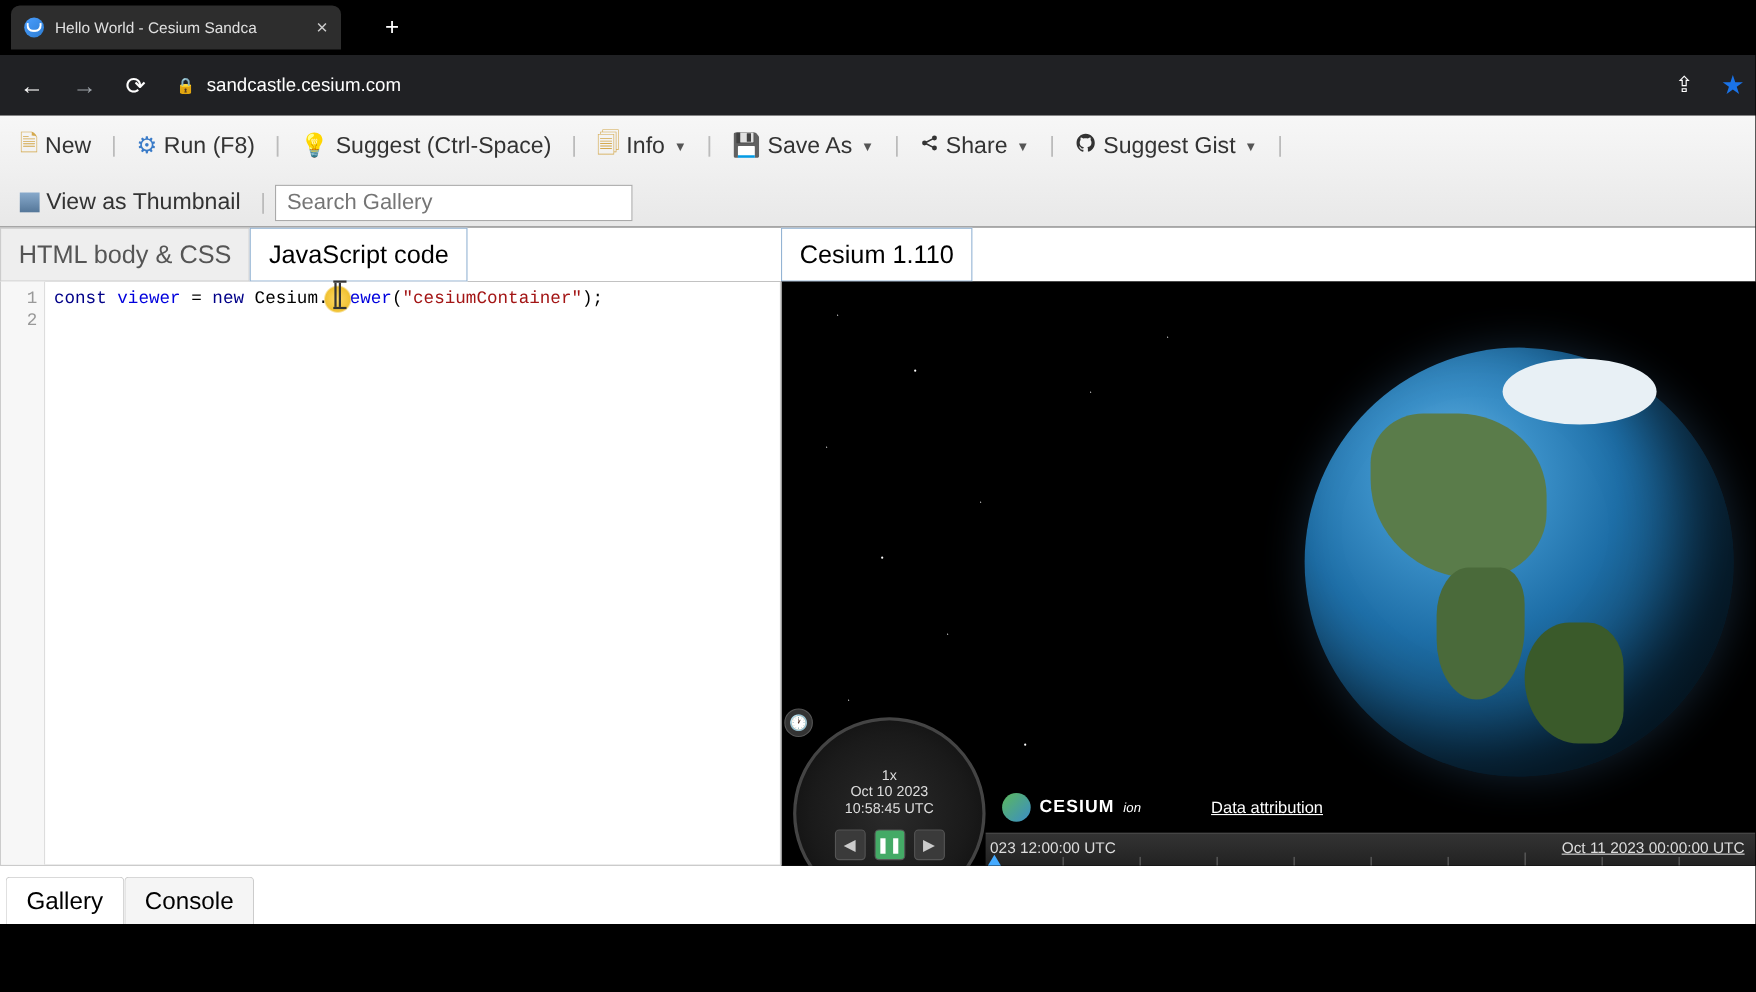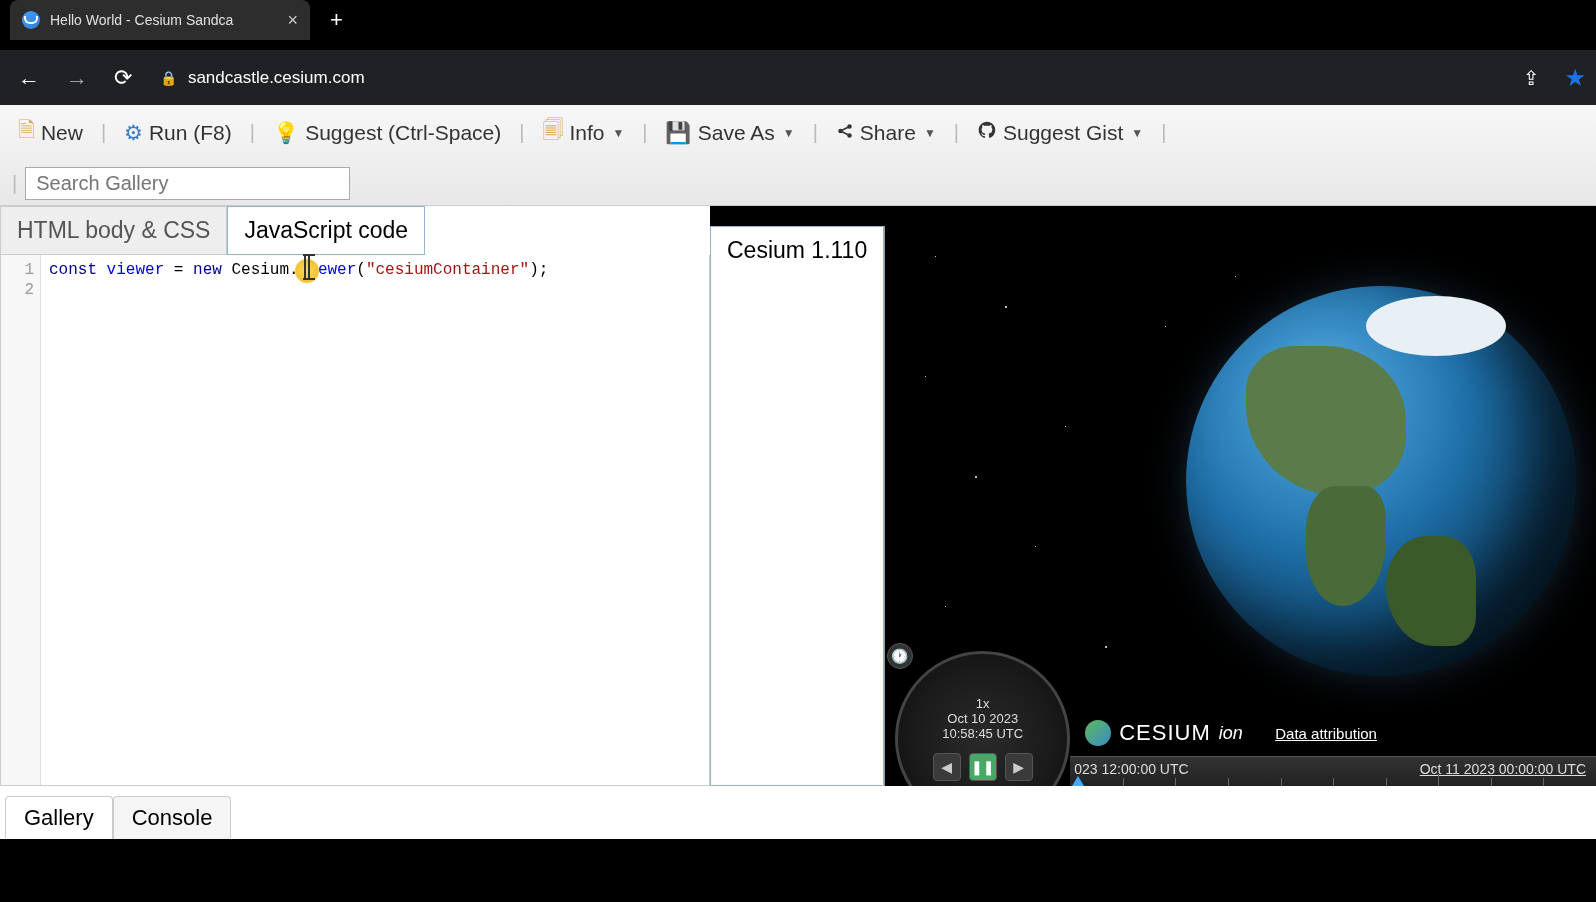--- a/index.html
+++ b/index.html
@@ -1,20 +1,20 @@
 <!DOCTYPE html>
 <html><head>
   <meta charset="utf-8">
   <style>
     * { margin: 0; padding: 0; box-sizing: border-box; }
     body { font-family: Arial, sans-serif; background: #000; width: 1596px; height: 902px; overflow: hidden; }
     
     
     .browser-chrome { background: #000; height: 105px; }
-    .tab-bar { height: 50px; display: flex; align-items: flex-start; padding-left: 10px; }
+    .tab-bar { height: 50px; display: flex; align-items: center; padding-left: 10px; gap: 20px; }
     .tab { background: #2d2d2d; color: #fff; height: 40px; display: flex; align-items: center; padding: 0 12px; border-radius: 8px 8px 0 0; width: 300px; gap: 10px; }
     .tab-favicon { width: 18px; height: 18px; border-radius: 50%; background: linear-gradient(135deg, #4a9eff, #2d7dd2); display: flex; align-items: center; justify-content: center; }
     .tab-favicon::after { content: ''; width: 10px; height: 6px; border: 2px solid #fff; border-top: none; border-radius: 0 0 6px 6px; }
     .tab-title { color: #e0e0e0; font-size: 14px; flex: 1; white-space: nowrap; overflow: hidden; text-overflow: ellipsis; }
     .tab-close { color: #ccc; font-size: 18px; cursor: pointer; }
     .new-tab { color: #fff; font-size: 22px; margin-left: 20px; cursor: pointer; height: 40px; display: flex; align-items: center; }
     
     .nav-bar { height: 55px; background: #202124; display: flex; align-items: center; padding: 0 10px; gap: 10px; }
     .nav-btn { color: #9aa0a6; font-size: 22px; cursor: pointer; padding: 8px; }
     .nav-btn.active { color: #fff; }
@@ -27,21 +27,21 @@
     
     .toolbar { background: linear-gradient(#f7f7f7, #e8e8e8); border-bottom: 1px solid #ccc; padding: 5px 8px; display: flex; flex-wrap: wrap; align-items: center; gap: 4px; }
     .tb-btn { display: flex; align-items: center; gap: 6px; padding: 5px 10px; cursor: pointer; font-size: 21px; color: #333; border-radius: 3px; }
     .tb-sep { color: #bbb; margin: 0 4px; font-size: 20px; }
     .dropdown-arrow { color: #555; font-size: 12px; margin-left: 2px; }
     .search-gallery { background: #fff; border: 1px solid #aaa; padding: 4px 10px; font-size: 20px; color: #888; width: 325px; }
     
     
     .main { display: flex; height: 580px; }
     .left-panel { flex: 0 0 710px; display: flex; flex-direction: column; }
-    .right-panel { flex: 1; display: flex; flex-direction: row; margin-top: 20px; }
+    .right-panel { flex: 1; display: flex; flex-direction: column; }
     
     .tabs { display: flex; background: #fff; }
     .code-tab { padding: 10px 16px; font-size: 23px; border: 1px solid #94b4d4; background: #fff; cursor: pointer; }
     .code-tab.inactive { background: #eee; color: #555; border-color: #ccc; }
     .code-tab.version { border-color: #94b4d4; background: #fff; }
     
     .code-area { flex: 1; background: #fff; border: 1px solid #ccc; border-top: none; display: flex; font-family: 'Courier New', monospace; font-size: 16px; position: relative; }
     .gutter { width: 40px; background: #f7f7f7; border-right: 1px solid #ddd; text-align: right; padding: 6px 6px 0 0; color: #999; }
     .gutter div { height: 20px; }
     .code-content { padding: 6px 8px; position: relative; }
@@ -75,22 +75,22 @@
     .clock-btn.pause { background: #4a6; color: #fff; }
     .clock-history { position: absolute; top: -8px; left: -8px; width: 26px; height: 26px; border-radius: 50%; background: #333; border: 1px solid #555; color: #ccc; display: flex; align-items: center; justify-content: center; font-size: 14px; cursor: pointer; }
     
     .timeline { position: absolute; bottom: 0; left: 185px; right: 0; height: 30px; background: linear-gradient(#333, #222); border-top: 1px solid #555; }
     .timeline-label { position: absolute; top: 4px; color: #ddd; font-size: 14px; }
     .timeline-tick { position: absolute; bottom: 0; width: 1px; height: 8px; background: #666; }
     .timeline-marker { position: absolute; bottom: 0; left: 2px; width: 0; height: 0; border-left: 6px solid transparent; border-right: 6px solid transparent; border-bottom: 10px solid #4af; }
     
     .cesium-logo { position: absolute; bottom: 40px; left: 200px; display: flex; align-items: center; gap: 8px; color: #fff; }
     .logo-circle { width: 26px; height: 26px; border-radius: 50%; background: linear-gradient(135deg, #5cb85c, #3a8dc7); }
-    .logo-text { font-size: 22px; font-weight: normal; letter-spacing: 1px; }
-    .logo-ion { font-size: 18px; font-style: italic; }
+    .logo-text { font-size: 16px; font-weight: bold; letter-spacing: 1px; }
+    .logo-ion { font-size: 12px; font-style: italic; }
     .attribution { position: absolute; bottom: 44px; left: 390px; color: #fff; font-size: 15px; text-decoration: underline; }
     
     
     .bottom-tabs { background: #fff; display: flex; padding-top: 10px; padding-left: 5px; }
     .btab { padding: 8px 18px; font-size: 22px; border: 1px solid #ccc; border-bottom: none; background: #f5f5f5; cursor: pointer; border-radius: 4px 4px 0 0; }
     .btab.active { background: #fff; }
     
     
     .i-new { color: #d4a94e; }
     .i-run { color: #3a7bc8; }
@@ -169,20 +169,24 @@
     <span>
       <svg width="20" height="20" viewBox="0 0 24 24" fill="#333">
           <path d="M12 2C6.5 2 2 6.5 2 12c0 4.4 2.9 8.2 6.8 9.5.5.1.7-.2.7-.5v-1.7c-2.8.6-3.4-1.3-3.4-1.3-.5-1.2-1.1-1.5-1.1-1.5-.9-.6.1-.6.1-.6 1 .1 1.5 1 1.5 1 .9 1.5 2.3 1.1 2.9.8.1-.6.3-1.1.6-1.3-2.2-.3-4.6-1.1-4.6-5 0-1.1.4-2 1-2.7-.1-.3-.4-1.3.1-2.6 0 0 .8-.3 2.8 1 .8-.2 1.7-.3 2.5-.3s1.7.1 2.5.3c1.9-1.3 2.8-1 2.8-1 .5 1.4.2 2.4.1 2.6.6.7 1 1.6 1 2.7 0 3.9-2.3 4.7-4.6 5 .4.3.7.9.7 1.8v2.7c0 .3.2.6.7.5 4-1.3 6.8-5.1 6.8-9.5C22 6.5 17.5 2 12 2z"></path>
         </svg>
     </span>
     <span>Suggest Gist</span>
     <span class="dropdown-arrow">▼</span>
   </div>
   <span class="tb-sep">|</span>
   <div style="width:100%;height:4px;"></div>
+  <div class="tb-btn">
+    <span class="i-thumb"></span>
+    <span>View as Thumbnail</span>
+  </div>
   <span class="tb-sep">|</span>
   <input class="search-gallery" placeholder="Search Gallery" style="">
 </div>
 
 <div class="main">
   <div class="left-panel">
     <div class="tabs">
       <div class="code-tab inactive">HTML body &amp; CSS</div>
       <div class="code-tab">JavaScript code</div>
     </div>

